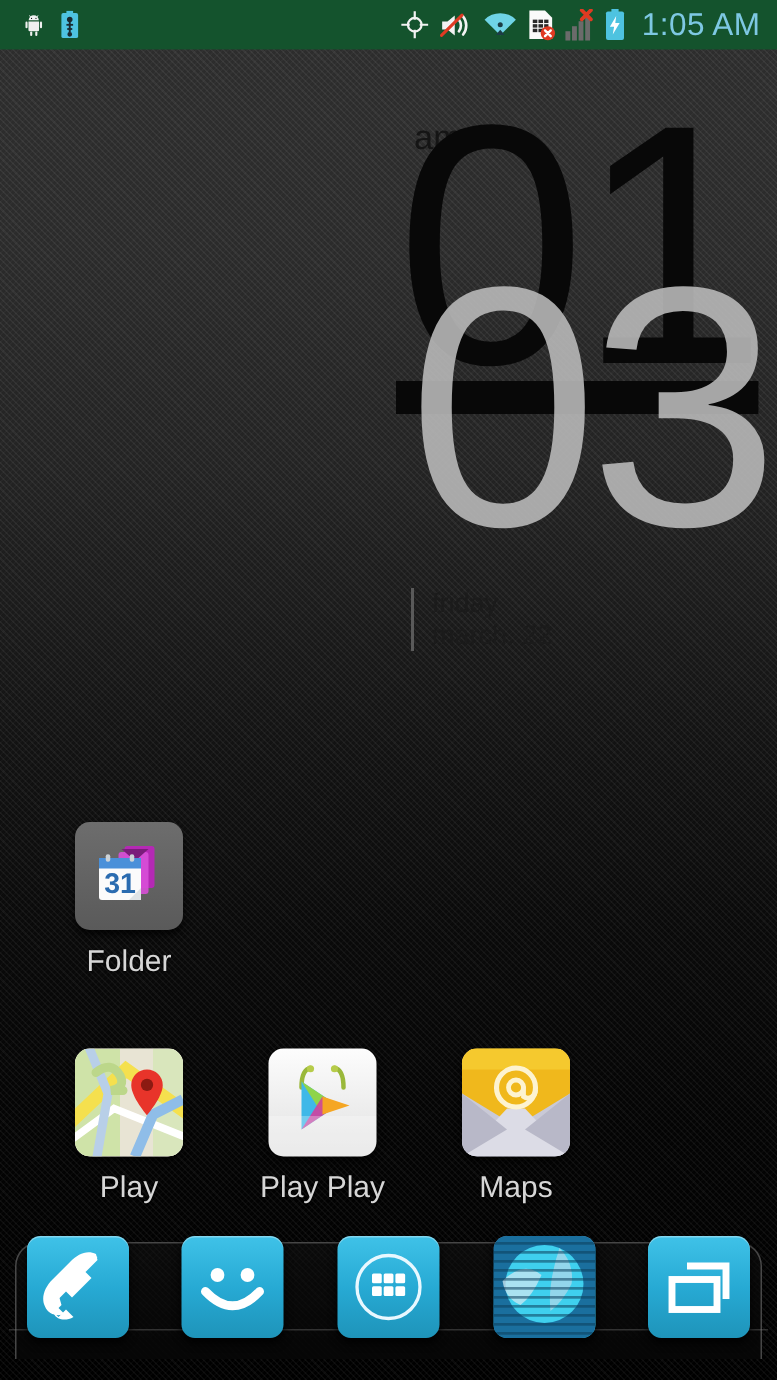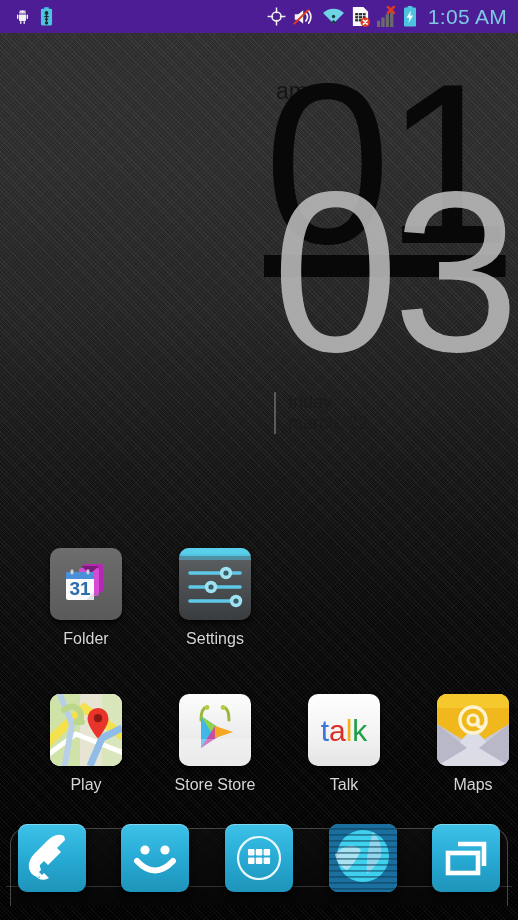--- a/index.html
+++ b/index.html
@@ -32,21 +32,21 @@
         #161616 52%,
         #0a0a0a 68%,
         #040404 82%,
         #000000 100%);
     z-index:0;
   }
 
   
   #statusbar{
     position:absolute; top:0; left:0; width:518px; height:33px;
-    background:#4c1d95;
+    background:#14532d;
     display:flex; align-items:center;
     z-index:40;
   }
   #status-left{ display:flex; align-items:center; gap:9px; padding-left:14px; }
   #status-right{ margin-left:auto; display:flex; align-items:center; gap:6px; padding-right:11px; }
   .sicon{ display:block; }
   #clock-text{
     color:#7ec8e3; font-size:21px; letter-spacing:0.3px;
     margin-left:5px; font-weight:400;
   }
@@ -92,21 +92,21 @@
   .grid-row{ display:flex; width:518px; }
   .cell{ width:118px; margin-left:11px; display:flex; flex-direction:column;
          align-items:center; }
   .cell.empty{ visibility:hidden; }
   .app-icon{
     width:72px; height:72px; border-radius:10px;
     position:relative; overflow:hidden;
     box-shadow:0 3px 5px rgba(0,0,0,0.75);
   }
   .app-label{
-    margin-top:10px; font-size:16px; color:#d6d6d6;
+    margin-top:10px; font-size:20px; color:#d6d6d6;
     text-shadow:0 1px 2px rgba(0,0,0,0.95);
     white-space:nowrap;
   }
   .row2{ margin-top:46px; }
 
   
   .ic-folder{ background:linear-gradient(to bottom,#6d6d6d,#5a5a5a); }
   
   .ic-settings{ background:linear-gradient(to bottom,#5f6366,#3a3d40); }
   
@@ -281,42 +281,20 @@
             <rect x="20.5" y="21.5" width="3" height="5" rx="1.4" fill="#cdd3d8"></rect>
             <rect x="36.5" y="21.5" width="3" height="5" rx="1.4" fill="#cdd3d8"></rect>
             <text x="30" y="47" font-family="Liberation Sans, sans-serif" font-size="19" font-weight="bold" fill="#2b6cb0" text-anchor="middle">31</text>
             <path d="M36 52l8-8v8z" fill="#dfe3e6"></path>
           </g>
         </svg>
       </div>
       <div class="app-label">Folder</div>
     </div>
 
-    <div class="cell">
-      <div class="app-icon ic-settings">
-        <svg width="72" height="72" viewBox="0 0 72 72">
-          <rect x="0" y="0" width="72" height="8" fill="#58d0ec"></rect>
-          <rect x="0" y="6" width="72" height="6" fill="#4ab8d8" opacity="0.55"></rect>
-          <g stroke="#5ec8e8" stroke-width="3.6" stroke-linecap="round">
-            <line x1="11" y1="25" x2="61" y2="25"></line>
-            <line x1="11" y1="39" x2="61" y2="39"></line>
-            <line x1="11" y1="53" x2="61" y2="53"></line>
-          </g>
-          <g>
-            <circle cx="47" cy="25" r="6.2" fill="#9fe2f2"></circle>
-            <circle cx="47" cy="25" r="2.6" fill="#3a5c68"></circle>
-            <circle cx="32" cy="39" r="6.2" fill="#9fe2f2"></circle>
-            <circle cx="32" cy="39" r="2.6" fill="#3a5c68"></circle>
-            <circle cx="57" cy="53" r="6.2" fill="#9fe2f2"></circle>
-            <circle cx="57" cy="53" r="2.6" fill="#3a5c68"></circle>
-          </g>
-        </svg>
-      </div>
-      <div class="app-label">Settings</div>
-    </div>
 
     <div class="cell empty">
       <div class="app-icon"></div>
       <div class="app-label"></div>
     </div>
     <div class="cell empty">
       <div class="app-icon"></div>
       <div class="app-label"></div>
     </div>
   </div>
@@ -352,33 +330,23 @@
           <circle cx="44" cy="13.5" r="2.4" fill="#b7cc4a"></circle>
           <g>
             <path d="M22 22 L46 38 L22 54z" fill="#3fb8e8"></path>
             <path d="M22 22 L46 38 L36 44z" fill="#8fd44a"></path>
             <path d="M22 54 L46 38 L36 32z" fill="#d9399a" opacity="0.85"></path>
             <path d="M36 32 L54 38 L36 44z" fill="#f5a623"></path>
           </g>
           <rect x="0" y="45" width="72" height="27" fill="#ffffff" opacity="0.28"></rect>
         </svg>
       </div>
-      <div class="app-label">Store Store</div>
-    </div>
-
-    <div class="cell">
-      <div class="app-icon ic-talk">
-        <svg width="72" height="72" viewBox="0 0 72 72">
-          <text x="36" y="47" font-family="Liberation Sans, sans-serif" font-size="30" text-anchor="middle">
-            <tspan fill="#3b76d8">t</tspan><tspan fill="#d93025">a</tspan><tspan fill="#f2b01e">l</tspan><tspan fill="#1e9e4a">k</tspan>
-          </text>
-        </svg>
-      </div>
-      <div class="app-label">Talk</div>
-    </div>
+      <div class="app-label">Play Play</div>
+    </div>
+
 
     <div class="cell">
       <div class="app-icon ic-email">
         <svg width="72" height="72" viewBox="0 0 72 72">
           <rect width="72" height="72" fill="#c9c9d6"></rect>
           <path d="M0 0h72v30L36 52 0 30z" fill="#f0b81c"></path>
           <path d="M0 0h72v14H0z" fill="#f5c92e"></path>
           <path d="M0 72 L30 40 L42 40 L72 72z" fill="#dcdce6"></path>
           <path d="M0 30 L30 54 L0 72z" fill="#b8b8c8"></path>
           <path d="M72 30 L42 54 L72 72z" fill="#b8b8c8"></path>

